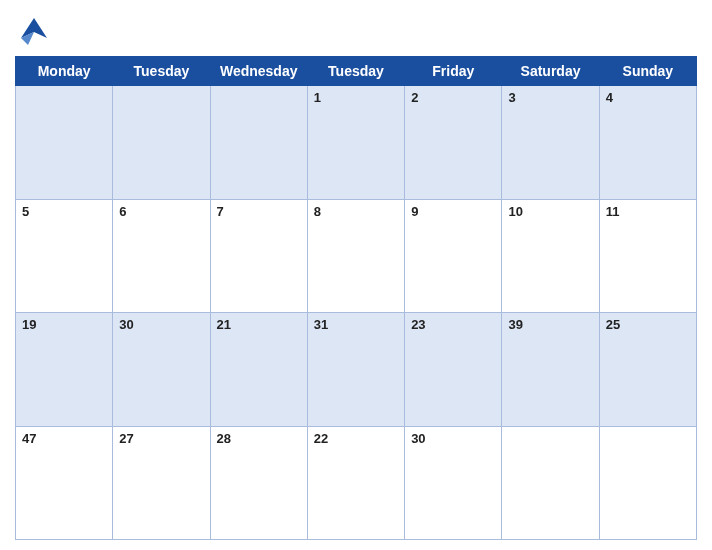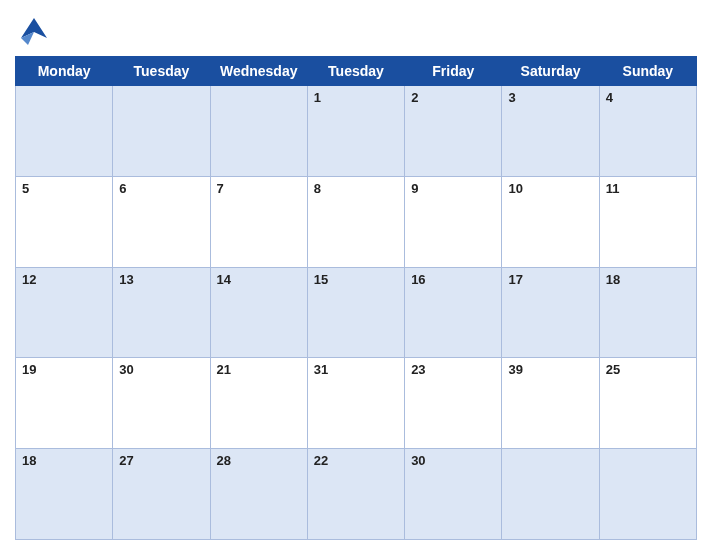--- a/index.html
+++ b/index.html
@@ -164,39 +164,30 @@
       <tr>
         <td><span class="day-num">5</span></td>
         <td><span class="day-num">6</span></td>
         <td><span class="day-num">7</span></td>
         <td><span class="day-num">8</span></td>
         <td><span class="day-num">9</span></td>
         <td><span class="day-num">10</span></td>
         <td><span class="day-num">11</span></td>
       </tr>
       <tr>
-        <td><span class="day-num">12</span></td>
-        <td><span class="day-num">13</span></td>
-        <td><span class="day-num">14</span></td>
-        <td><span class="day-num">15</span></td>
-        <td><span class="day-num">16</span></td>
-        <td><span class="day-num">17</span></td>
-        <td><span class="day-num">18</span></td>
-      </tr>
-      <tr>
         <td><span class="day-num">19</span></td>
         <td><span class="day-num">30</span></td>
         <td><span class="day-num">21</span></td>
         <td><span class="day-num">31</span></td>
         <td><span class="day-num">23</span></td>
         <td><span class="day-num">39</span></td>
         <td><span class="day-num">25</span></td>
       </tr>
       <tr>
-        <td><span class="day-num">18</span></td>
+        <td><span class="day-num">47</span></td>
         <td><span class="day-num">27</span></td>
         <td><span class="day-num">28</span></td>
         <td><span class="day-num">22</span></td>
         <td><span class="day-num">30</span></td>
         <td class="empty"></td>
         <td class="empty"></td>
       </tr>
     </tbody>
 </table>
 

